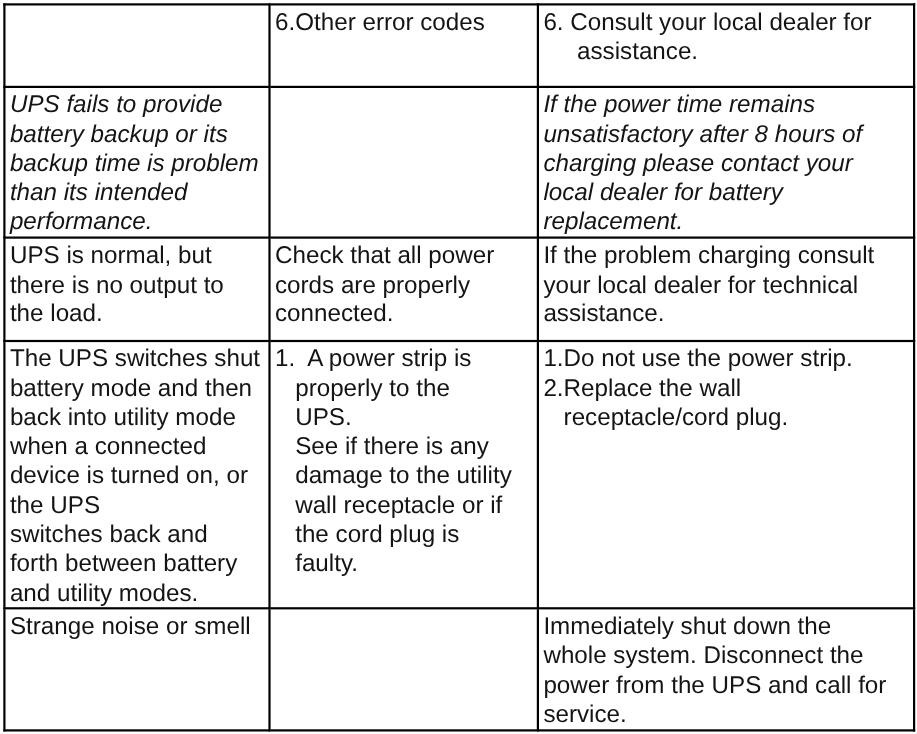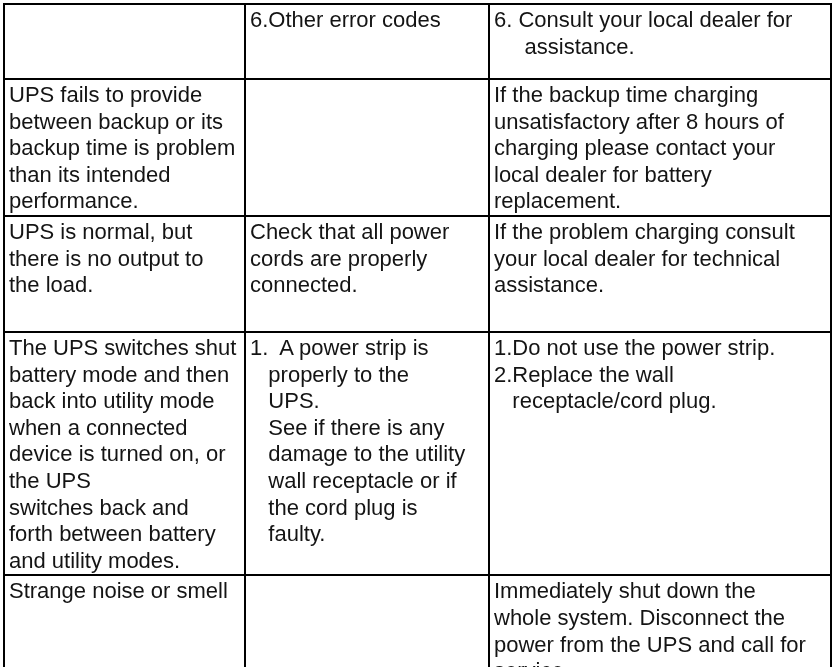--- a/index.html
+++ b/index.html
@@ -34,22 +34,22 @@
     overflow: hidden;
   }
   .cell-line {
     white-space: pre;
     font-size: 22px;
     line-height: 26.6px;
     color: #141414;
     letter-spacing: 0px;
   }
   tbody tr:nth-child(1) { height: 75px; }
-  tbody tr:nth-child(2) { height: 114px; }
-  tbody tr:nth-child(3) { height: 116px; }
+  tbody tr:nth-child(2) { height: 114px; font-style: italic; }
+  tbody tr:nth-child(3) { height: 94px; }
   tbody tr:nth-child(4) { height: 240px; }
   tbody tr:nth-child(5) { height: 100px; }
   tbody tr:nth-child(6) { height: 40px; }
 </style>
 </head>
 <body>
 
 <div class="page">
   <table class="troubleshooting">
     <colgroup>
@@ -64,28 +64,28 @@
             <div class="cell-line">6.Other error codes</div>
           </td>
           <td>
             <div class="cell-line">6. Consult your local dealer for</div>
             <div class="cell-line">     assistance.</div>
           </td>
         </tr>
         <tr>
           <td>
             <div class="cell-line">UPS fails to provide</div>
-            <div class="cell-line">between backup or its</div>
+            <div class="cell-line">battery backup or its</div>
             <div class="cell-line">backup time is problem</div>
             <div class="cell-line">than its intended</div>
             <div class="cell-line">performance.</div>
           </td>
           <td></td>
           <td>
-            <div class="cell-line">If the backup time charging</div>
+            <div class="cell-line">If the power time remains</div>
             <div class="cell-line">unsatisfactory after 8 hours of</div>
             <div class="cell-line">charging please contact your</div>
             <div class="cell-line">local dealer for battery</div>
             <div class="cell-line">replacement.</div>
           </td>
         </tr>
         <tr>
           <td>
             <div class="cell-line">UPS is normal, but</div>
             <div class="cell-line">there is no output to</div>

